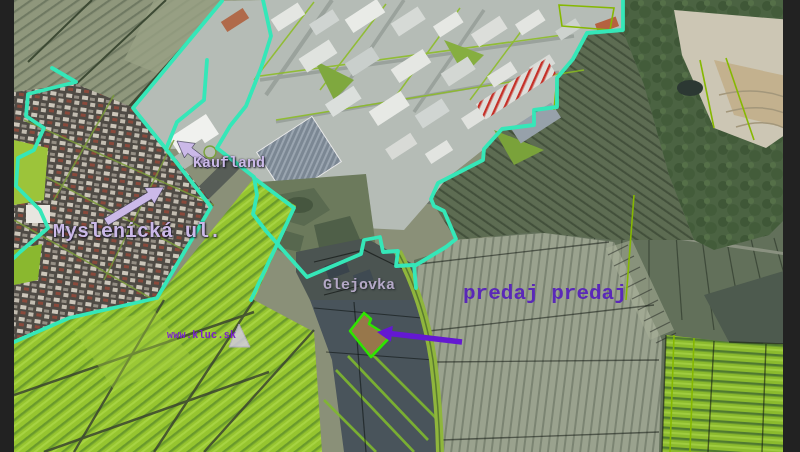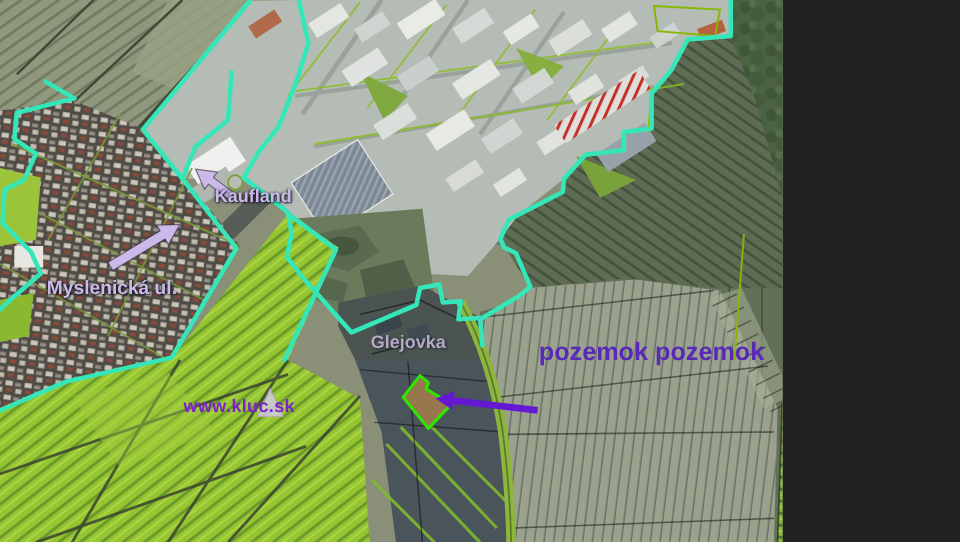--- a/index.html
+++ b/index.html
@@ -1,25 +1,25 @@
 <!DOCTYPE html>
 <html><head>
 <meta charset="utf-8">
 <style>
   html,body{margin:0;padding:0;background:#222;}
-  .stage{position:relative;width:652px;height:452px;overflow:hidden;
-         font-family:Liberation Sans, sans-serif;background:#8a9078;}
+  .stage{position:relative;width:769px;height:452px;overflow:hidden;
+         font-family:Liberation Mono, monospace;background:#8a9078;margin-left:14px;}
   .stage svg{position:absolute;left:0;top:0;}
   .maplabel{position:absolute;font-weight:bold;white-space:nowrap;pointer-events:none;}
   .lav{color:#cbb9e8;text-shadow:1px 1px 2px rgba(12,12,24,.95),-1px 0 2px rgba(12,12,24,.6);}
   #lbl-kaufland{left:179px;top:155px;font-size:15px;}
-  #lbl-street{left:39px;top:232px;font-size:16px;}
+  #lbl-street{left:39px;top:220px;font-size:20px;}
   #lbl-area{left:309px;top:277px;font-size:15px;color:#b4a8c6;
             text-shadow:1px 1px 2px rgba(20,25,30,.7);}
-  #lbl-web{left:153px;top:330px;font-size:15px;color:#7c1fd0;letter-spacing:.3px;}
+  #lbl-web{left:153px;top:330px;font-size:10px;color:#7c1fd0;letter-spacing:.3px;}
   #lbl-ad{left:449px;top:283px;font-size:21px;line-height:22px;color:#5a28b8;}
   #lbl-ad span{display:block;}
 </style>
 </head>
 <body>
 
 <div class="stage">
 <svg width="800" height="452" viewBox="0 0 800 452">
 <defs>
   <pattern id="pOlive" width="9" height="9" patternUnits="userSpaceOnUse" patternTransform="rotate(55)">
@@ -272,15 +272,15 @@
   <path d="M150,187 L140.3,203.9 L137.5,199.2 L94.1,225.4 L89.9,218.6 L133.4,192.4 L130.5,187.7 Z" fill="#cbb9e8" stroke="rgba(30,30,50,.55)" stroke-width="1"></path>
   <path d="M363,332 L378.8,325.8 L378.2,331 L448.3,339.2 L447.7,344.8 L377.6,336.6 L377,341.7 Z" fill="#6418d2"></path>
 </g>
 </svg>
 
 <div id="lbl-kaufland" class="maplabel lav">Kaufland</div>
 <div id="lbl-street" class="maplabel lav">Myslenická ul.</div>
 <div id="lbl-area" class="maplabel">Glejovka</div>
 <div id="lbl-web" class="maplabel">www.kluc.sk</div>
 <div id="lbl-ad" class="maplabel">
-  <span>pozemok pozemok</span>
+  <span>predaj predaj</span>
 </div>
 </div>
 
 </body></html>

